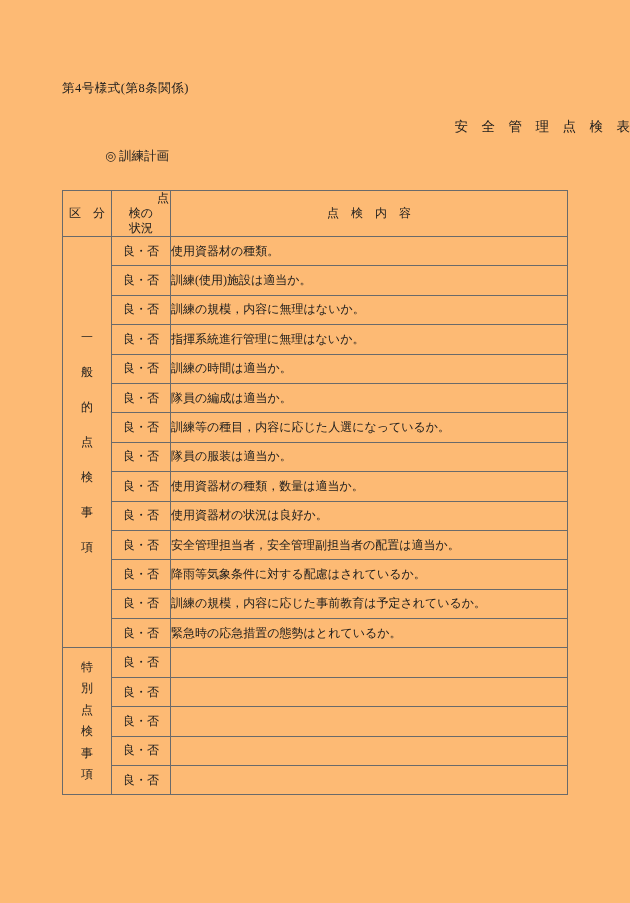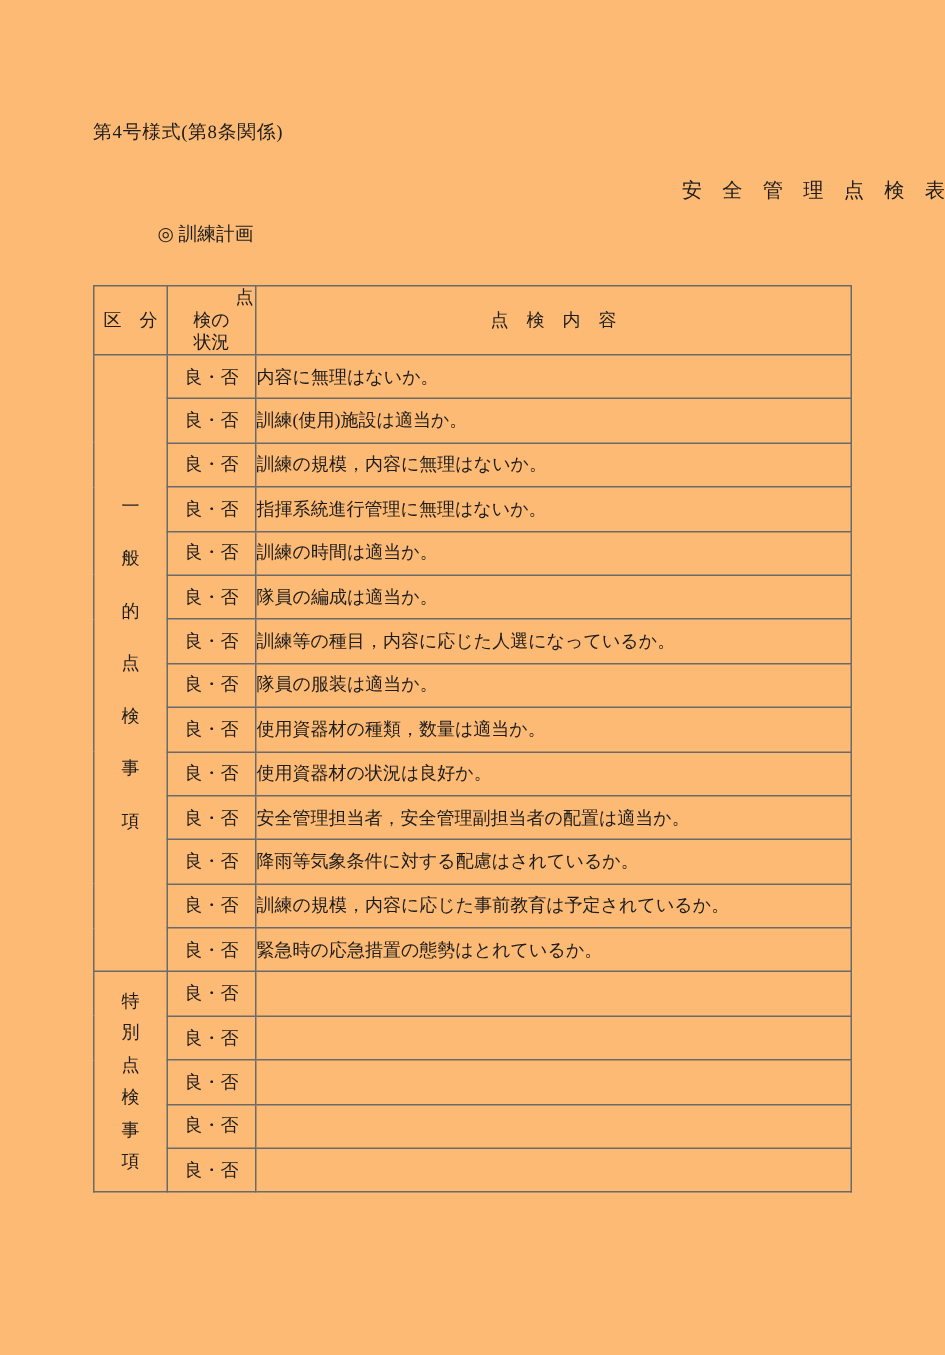--- a/index.html
+++ b/index.html
@@ -131,21 +131,21 @@
 状況</span></th>
         <th class="h-content">点　検　内　容</th>
       </tr>
     </thead>
     <tbody>
       <tr class="item-row">
         <td class="category-cell" rowspan="14">
           <div class="v-label v-label-general">一般的点検事項</div>
         </td>
         <td class="status-cell">良・否</td>
-        <td class="content-cell">内容に無理はないか。</td>
+        <td class="content-cell">使用資器材の種類。</td>
       </tr>
       <tr class="item-row">
         <td class="status-cell">良・否</td>
         <td class="content-cell">訓練(使用)施設は適当か。</td>
       </tr>
       <tr class="item-row">
         <td class="status-cell">良・否</td>
         <td class="content-cell">訓練の規模，内容に無理はないか。</td>
       </tr>
       <tr class="item-row">

